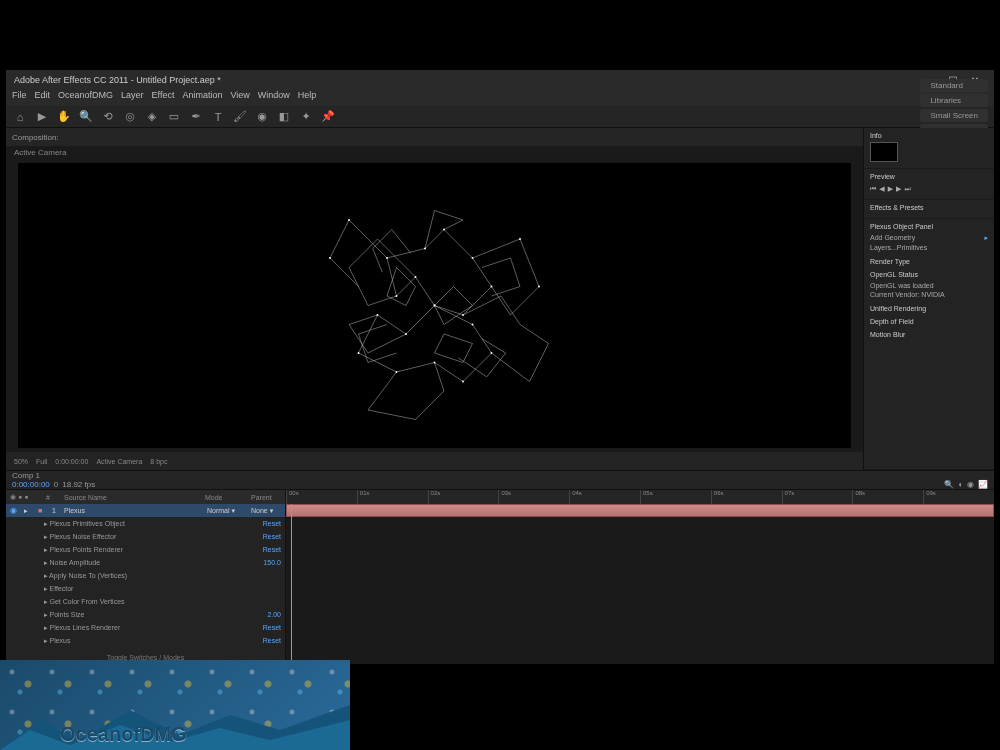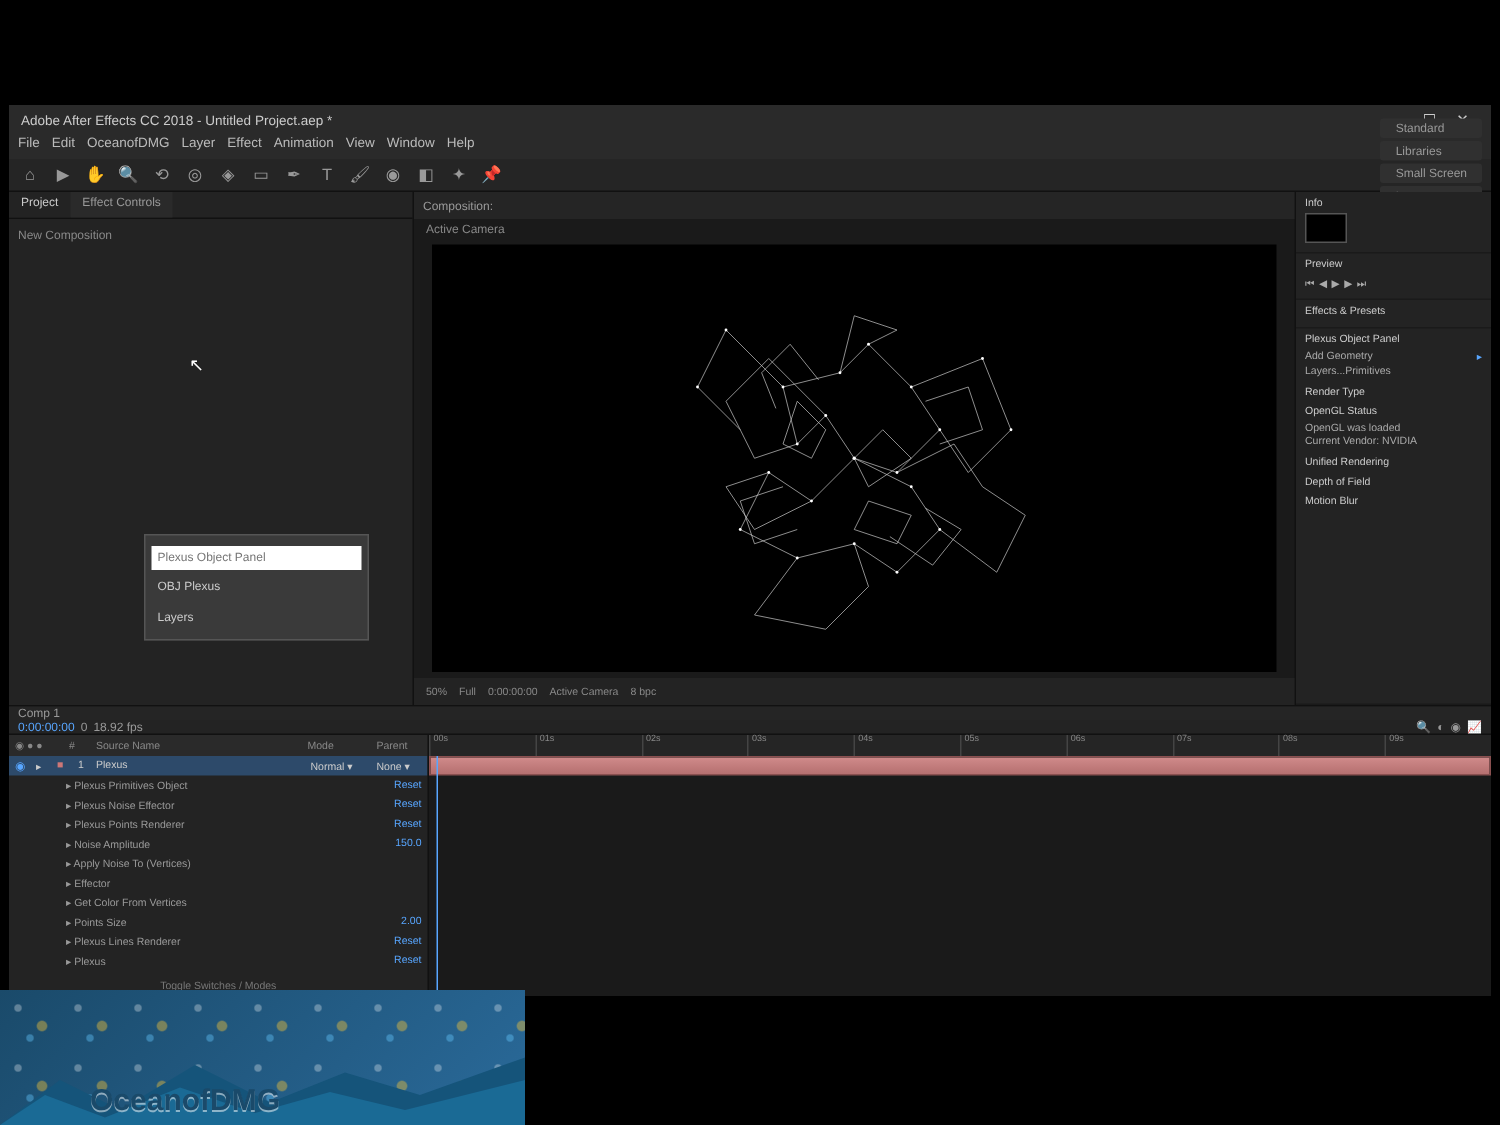--- a/index.html
+++ b/index.html
@@ -60,21 +60,21 @@
 .watermark-strip::before { content: ""; position: absolute; top: 0; left: 0; right: 0; bottom: 0; background: radial-gradient(circle at 30% 30%, rgba(255,255,255,0.3) 2px, transparent 3px), radial-gradient(circle at 70% 60%, rgba(255,200,50,0.4) 3px, transparent 4px), radial-gradient(circle at 50% 80%, rgba(100,200,255,0.4) 2px, transparent 3px); background-size: 40px 40px; }
 .watermark-text { position: absolute; bottom: 4px; left: 60px; font-size: 20px; font-weight: 600; color: #1a4a6a; text-shadow: 0 1px 0 rgba(255,255,255,0.5); z-index: 2; }
 .mountain { position: absolute; bottom: 0; left: 0; width: 100%; height: 50px; }
 </style>
 </head>
 <body>
 
 <div class="app">
 
   <div class="titlebar">
-    <span>Adobe After Effects CC 2018 - Untitled Project.aep *</span>
+    <span>Adobe After Effects CC 2011 - Untitled Project.aep *</span>
     <div class="spacer"></div>
     <div class="winbtn">—</div>
     <div class="winbtn">☐</div>
     <div class="winbtn">✕</div>
   </div>
 
   <div class="menubar">
     <span>File</span>
     <span>Edit</span>
     <span>OceanofDMG</span>
@@ -106,35 +106,20 @@
       <div class="ws-tab">Standard</div>
       <div class="ws-tab">Libraries</div>
       <div class="ws-tab">Small Screen</div>
       <div class="ws-tab">Learn</div>
       <div class="toolicon" style="margin-left:6px">🔍</div>
     </div>
   </div>
 
   <div class="main">
 
-    <div class="left-col">
-      <div class="panel-tabs">
-        <div class="panel-tab active">Project</div>
-        <div class="panel-tab">Effect Controls</div>
-      </div>
-      <div class="project-body">
-        <div class="project-label">New Composition</div>
-        <div class="cursor">↖</div>
-        <div class="search-popup">
-          <input class="search-input" placeholder="Plexus Object Panel" style="">
-          <div class="popup-item">OBJ Plexus</div>
-          <div class="popup-item">Layers</div>
-        </div>
-      </div>
-    </div>
 
     <div class="center-col">
       <div class="comp-header">
         <span>Composition:</span>
       </div>
       <div class="viewer-meta">Active Camera</div>
       <div class="viewer">
         <svg viewBox="0 0 400 300">
           <g stroke="#ddd" stroke-width="0.5" fill="none" opacity="0.9">
             <path d="M200 150 L180 120 L160 140 L150 100 L190 90 L210 70 L240 100 L260 130 L230 160 L200 150"></path>

